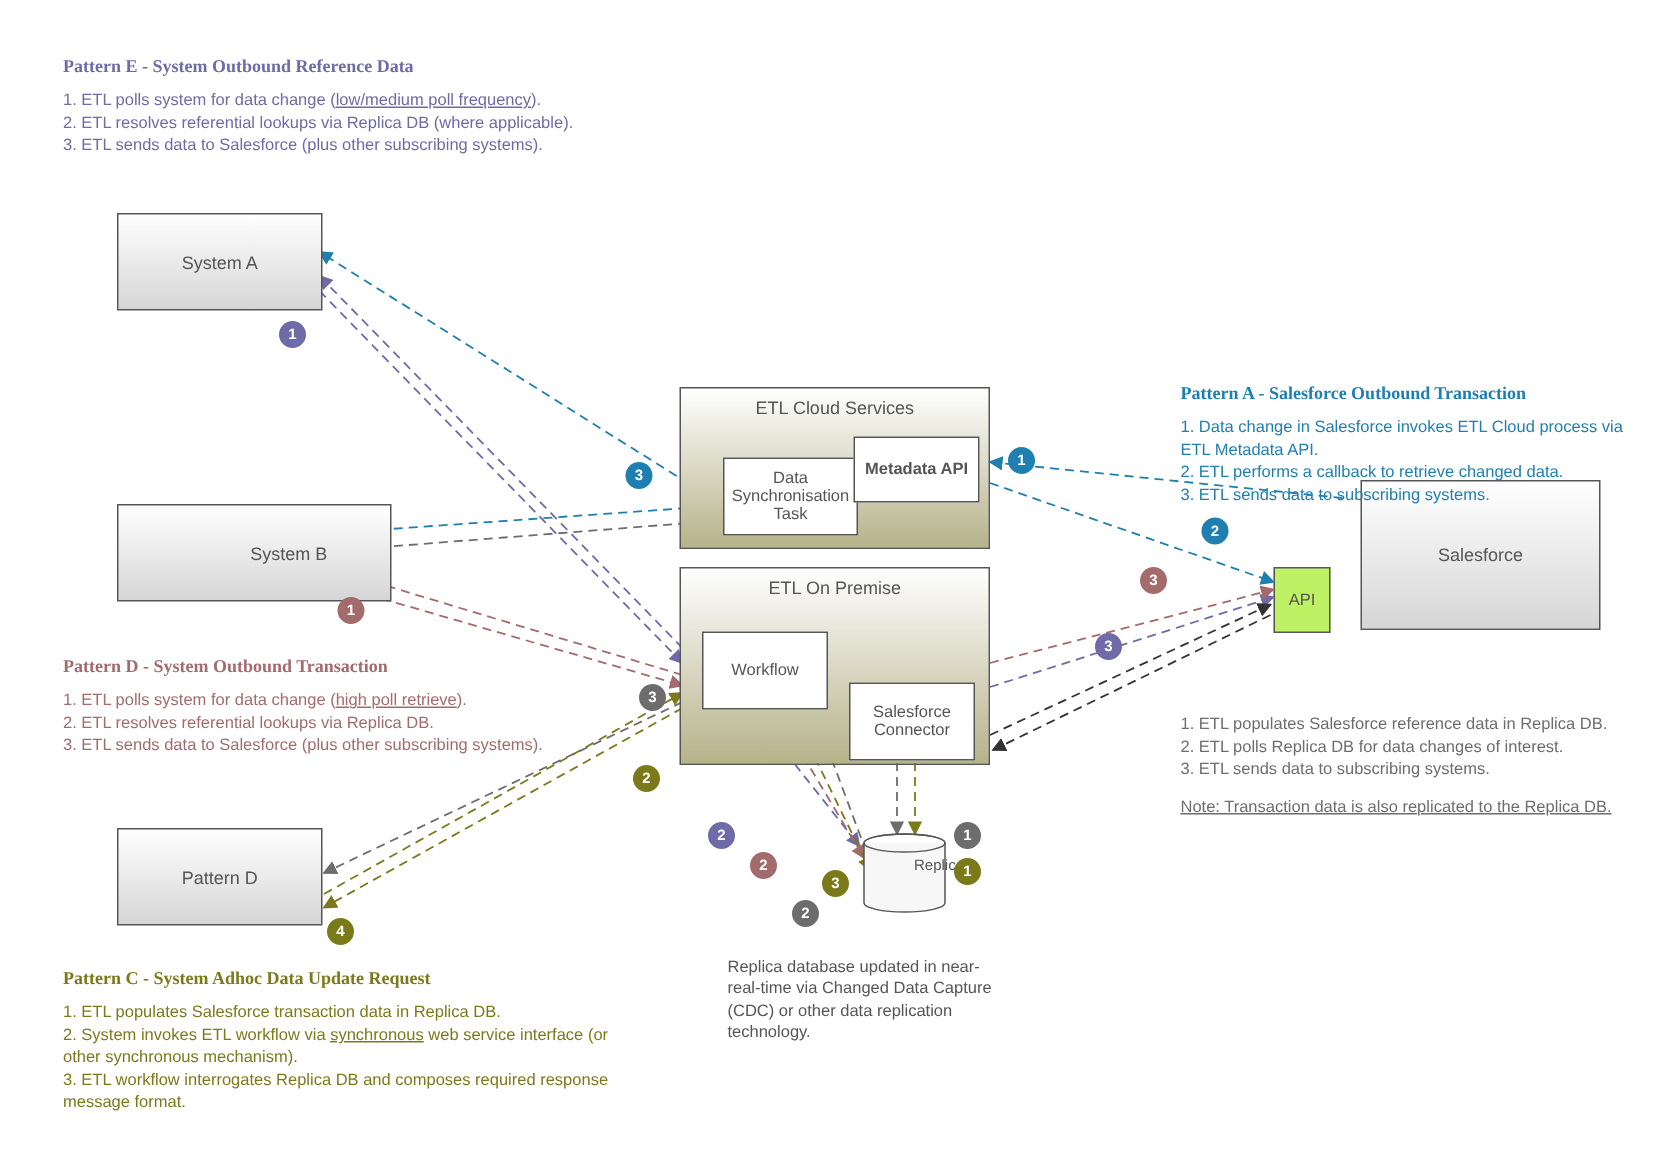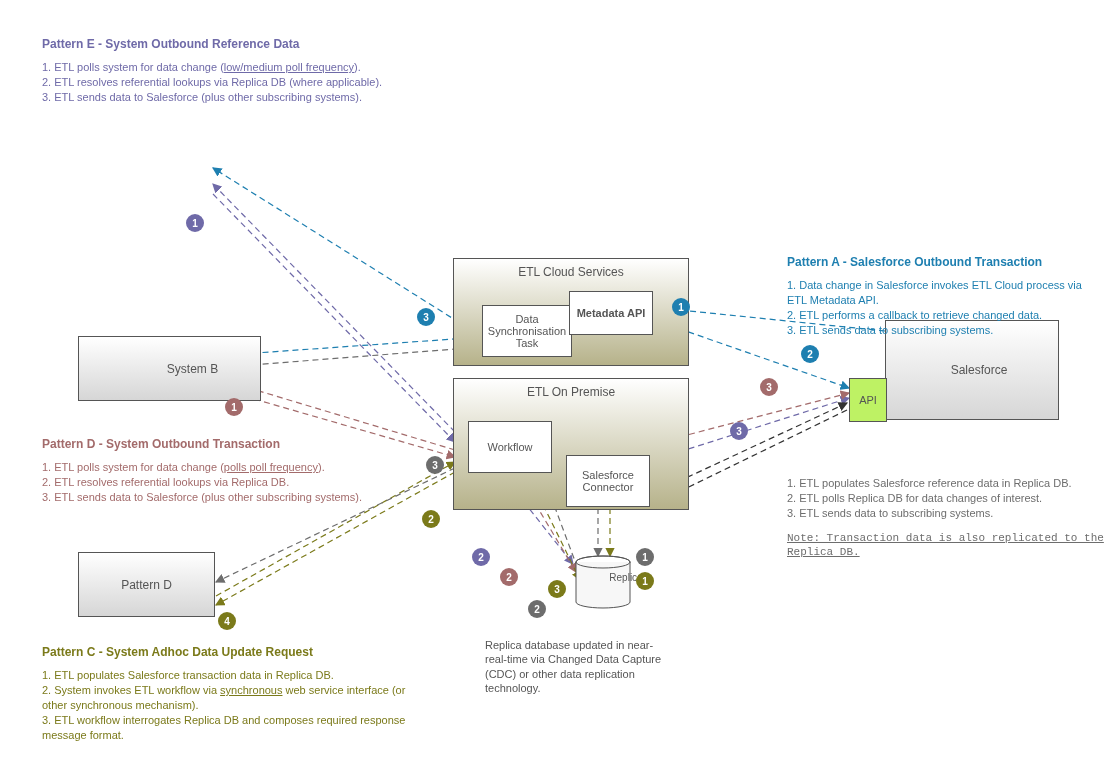--- a/index.html
+++ b/index.html
@@ -1,22 +1,22 @@
 <!DOCTYPE html>
 <html><head>
 <meta charset="utf-8">
 <style>
   html,body{margin:0;padding:0;width:1118px;height:783px;font-family:Arial,Helvetica,sans-serif;font-size:11px;color:#555;background:#fff;}
   .canvas{position:relative;width:1118px;height:783px;}
   .box{position:absolute;border:1px solid #555;background:linear-gradient(#fff,#d6d6d6);display:flex;align-items:center;justify-content:center;text-align:center;font-size:12px;}
-  .container{position:absolute;border:1px solid #555;background:linear-gradient(#fff,#b6b28a);padding-left:29px;}
+  .container{position:absolute;border:1px solid #555;background:linear-gradient(#fff,#b6b28a);}
   .container .title{position:absolute;left:0;right:0;top:6px;text-align:center;font-size:12px;}
   .inner{position:absolute;border:1px solid #555;background:#fff;display:flex;align-items:center;justify-content:center;text-align:center;font-size:11px;padding:2px;}
   .pattern-block{position:absolute;font-size:11px;line-height:1.35;}
-  .pattern-title{font-weight:bold;margin-bottom:8px;font-size:12px;}
+  .pattern-title{font-weight:bold;margin-bottom:8px;font-size:12px;font-family:Liberation Serif, serif;}
   .badge{position:absolute;width:18px;height:18px;border-radius:50%;color:#fff;font-size:10px;display:flex;align-items:center;justify-content:center;font-weight:bold;}
   svg{position:absolute;left:0;top:0;width:1118px;height:783px;pointer-events:none;}
   .note{position:absolute;font-size:11px;line-height:1.3;}
   .underline{text-decoration:underline;}
 </style>
 </head>
 <body>
 
 <div class="canvas">
 
@@ -70,20 +70,23 @@
     <line x1="660" y1="490" x2="847" y2="403" stroke="#333" stroke-width="1.2" stroke-dasharray="6 4" marker-end="url(#ah-black)"></line>
     <line x1="847" y1="410" x2="662" y2="500" stroke="#333" stroke-width="1.2" stroke-dasharray="6 4" marker-end="url(#ah-black)"></line>
 
     <g transform="translate(576,556)">
       <ellipse cx="27" cy="6" rx="27" ry="6" fill="#fff" stroke="#555"></ellipse>
       <path d="M0,6 L0,46 A27,6 0 0 0 54,46 L54,6" fill="#f7f7f7" stroke="#555"></path>
       <ellipse cx="27" cy="6" rx="27" ry="6" fill="none" stroke="#555"></ellipse>
     </g>
   </svg>
 
+  <div class="box" style="left:78px;top:142px;width:135px;height:63px;">
+      <span>System A</span>
+    </div>
   <div class="box" style="left:78px;top:336px;width:135px;height:63px;padding-left:46px;">
       <span>System B</span>
     </div>
   <div class="box" style="left:78px;top:552px;width:135px;height:63px;">
       <span>Pattern D</span>
     </div>
 
   <div class="container" style="left:453px;top:258px;width:205px;height:106px;">
     <div class="title">ETL Cloud Services</div>
     <div class="inner" style="left:28px;top:46px;width:84px;height:46px;">
@@ -99,37 +102,37 @@
     <div class="inner" style="left:14px;top:42px;width:78px;height:46px;">
         <span>Workflow</span>
       </div>
     <div class="inner" style="left:112px;top:76px;width:78px;height:46px;">
         <span>Salesforce Connector</span>
       </div>
   </div>
 
   <div style="position:absolute;left:576px;top:572px;width:54px;text-align:center;font-size:10px;padding-left:23px;">Replica</div>
 
-  <div class="box" style="left:885px;top:320px;width:158px;height:98px;padding-left:14px;">
+  <div class="box" style="left:907px;top:320px;width:158px;height:98px;">
       <span>Salesforce</span>
     </div>
   <div class="inner" style="left:849px;top:378px;width:32px;height:38px;background:#bef264;">
       <span>API</span>
     </div>
 
   <div class="pattern-block" style="left:42px;top:36px;width:400px;color:#6f6aa8;">
     <div class="pattern-title">Pattern E - System Outbound Reference Data</div>
     <div><span>1. ETL polls system for data change (</span><span class="underline">low/medium poll frequency</span><span>).</span></div>
     <div>2. ETL resolves referential lookups via Replica DB (where applicable).</div>
     <div>3. ETL sends data to Salesforce (plus other subscribing systems).</div>
   </div>
 
   <div class="pattern-block" style="left:42px;top:436px;width:360px;color:#a36b6b;">
     <div class="pattern-title">Pattern D - System Outbound Transaction</div>
-    <div><span>1. ETL polls system for data change (</span><span class="underline">polls poll frequency</span><span>).</span></div>
+    <div><span>1. ETL polls system for data change (</span><span class="underline">high poll retrieve</span><span>).</span></div>
     <div>2. ETL resolves referential lookups via Replica DB.</div>
     <div>3. ETL sends data to Salesforce (plus other subscribing systems).</div>
   </div>
 
   <div class="pattern-block" style="left:42px;top:644px;width:380px;color:#7b7a1a;">
     <div class="pattern-title">Pattern C - System Adhoc Data Update Request</div>
     <div>1. ETL populates Salesforce transaction data in Replica DB.</div>
     <div><span>2. System invokes ETL workflow via </span><span class="underline">synchronous</span><span> web service interface (or other synchronous mechanism).</span></div>
     <div>3. ETL workflow interrogates Replica DB and composes required response message format.</div>
   </div>
@@ -138,21 +141,21 @@
     <div class="pattern-title">Pattern A - Salesforce Outbound Transaction</div>
     <div>1. Data change in Salesforce invokes ETL Cloud process via ETL Metadata API.</div>
     <div>2. ETL performs a callback to retrieve changed data.</div>
     <div>3. ETL sends data to subscribing systems.</div>
   </div>
 
   <div class="pattern-block" style="left:787px;top:476px;width:320px;color:#6d6d6d;">
     <div>1. ETL populates Salesforce reference data in Replica DB.</div>
     <div>2. ETL polls Replica DB for data changes of interest.</div>
     <div>3. ETL sends data to subscribing systems.</div>
-    <div style="margin-top:10px;font-family:Liberation Mono, monospace;" class="underline">Note: Transaction data is also replicated to the Replica DB.</div>
+    <div style="margin-top:10px;" class="underline">Note: Transaction data is also replicated to the Replica DB.</div>
   </div>
 
   <div class="note" style="left:485px;top:638px;width:190px;">Replica database updated in near-real-time via Changed Data Capture (CDC) or other data replication technology.</div>
 
   <div class="badge" style="left:672px;top:298px;background:#1e7fb0;">1</div>
   <div class="badge" style="left:801px;top:345px;background:#1e7fb0;">2</div>
   <div class="badge" style="left:417px;top:308px;background:#1e7fb0;">3</div>
 
   <div class="badge" style="left:186px;top:214px;background:#6f6aa8;">1</div>
   <div class="badge" style="left:472px;top:548px;background:#6f6aa8;">2</div>

